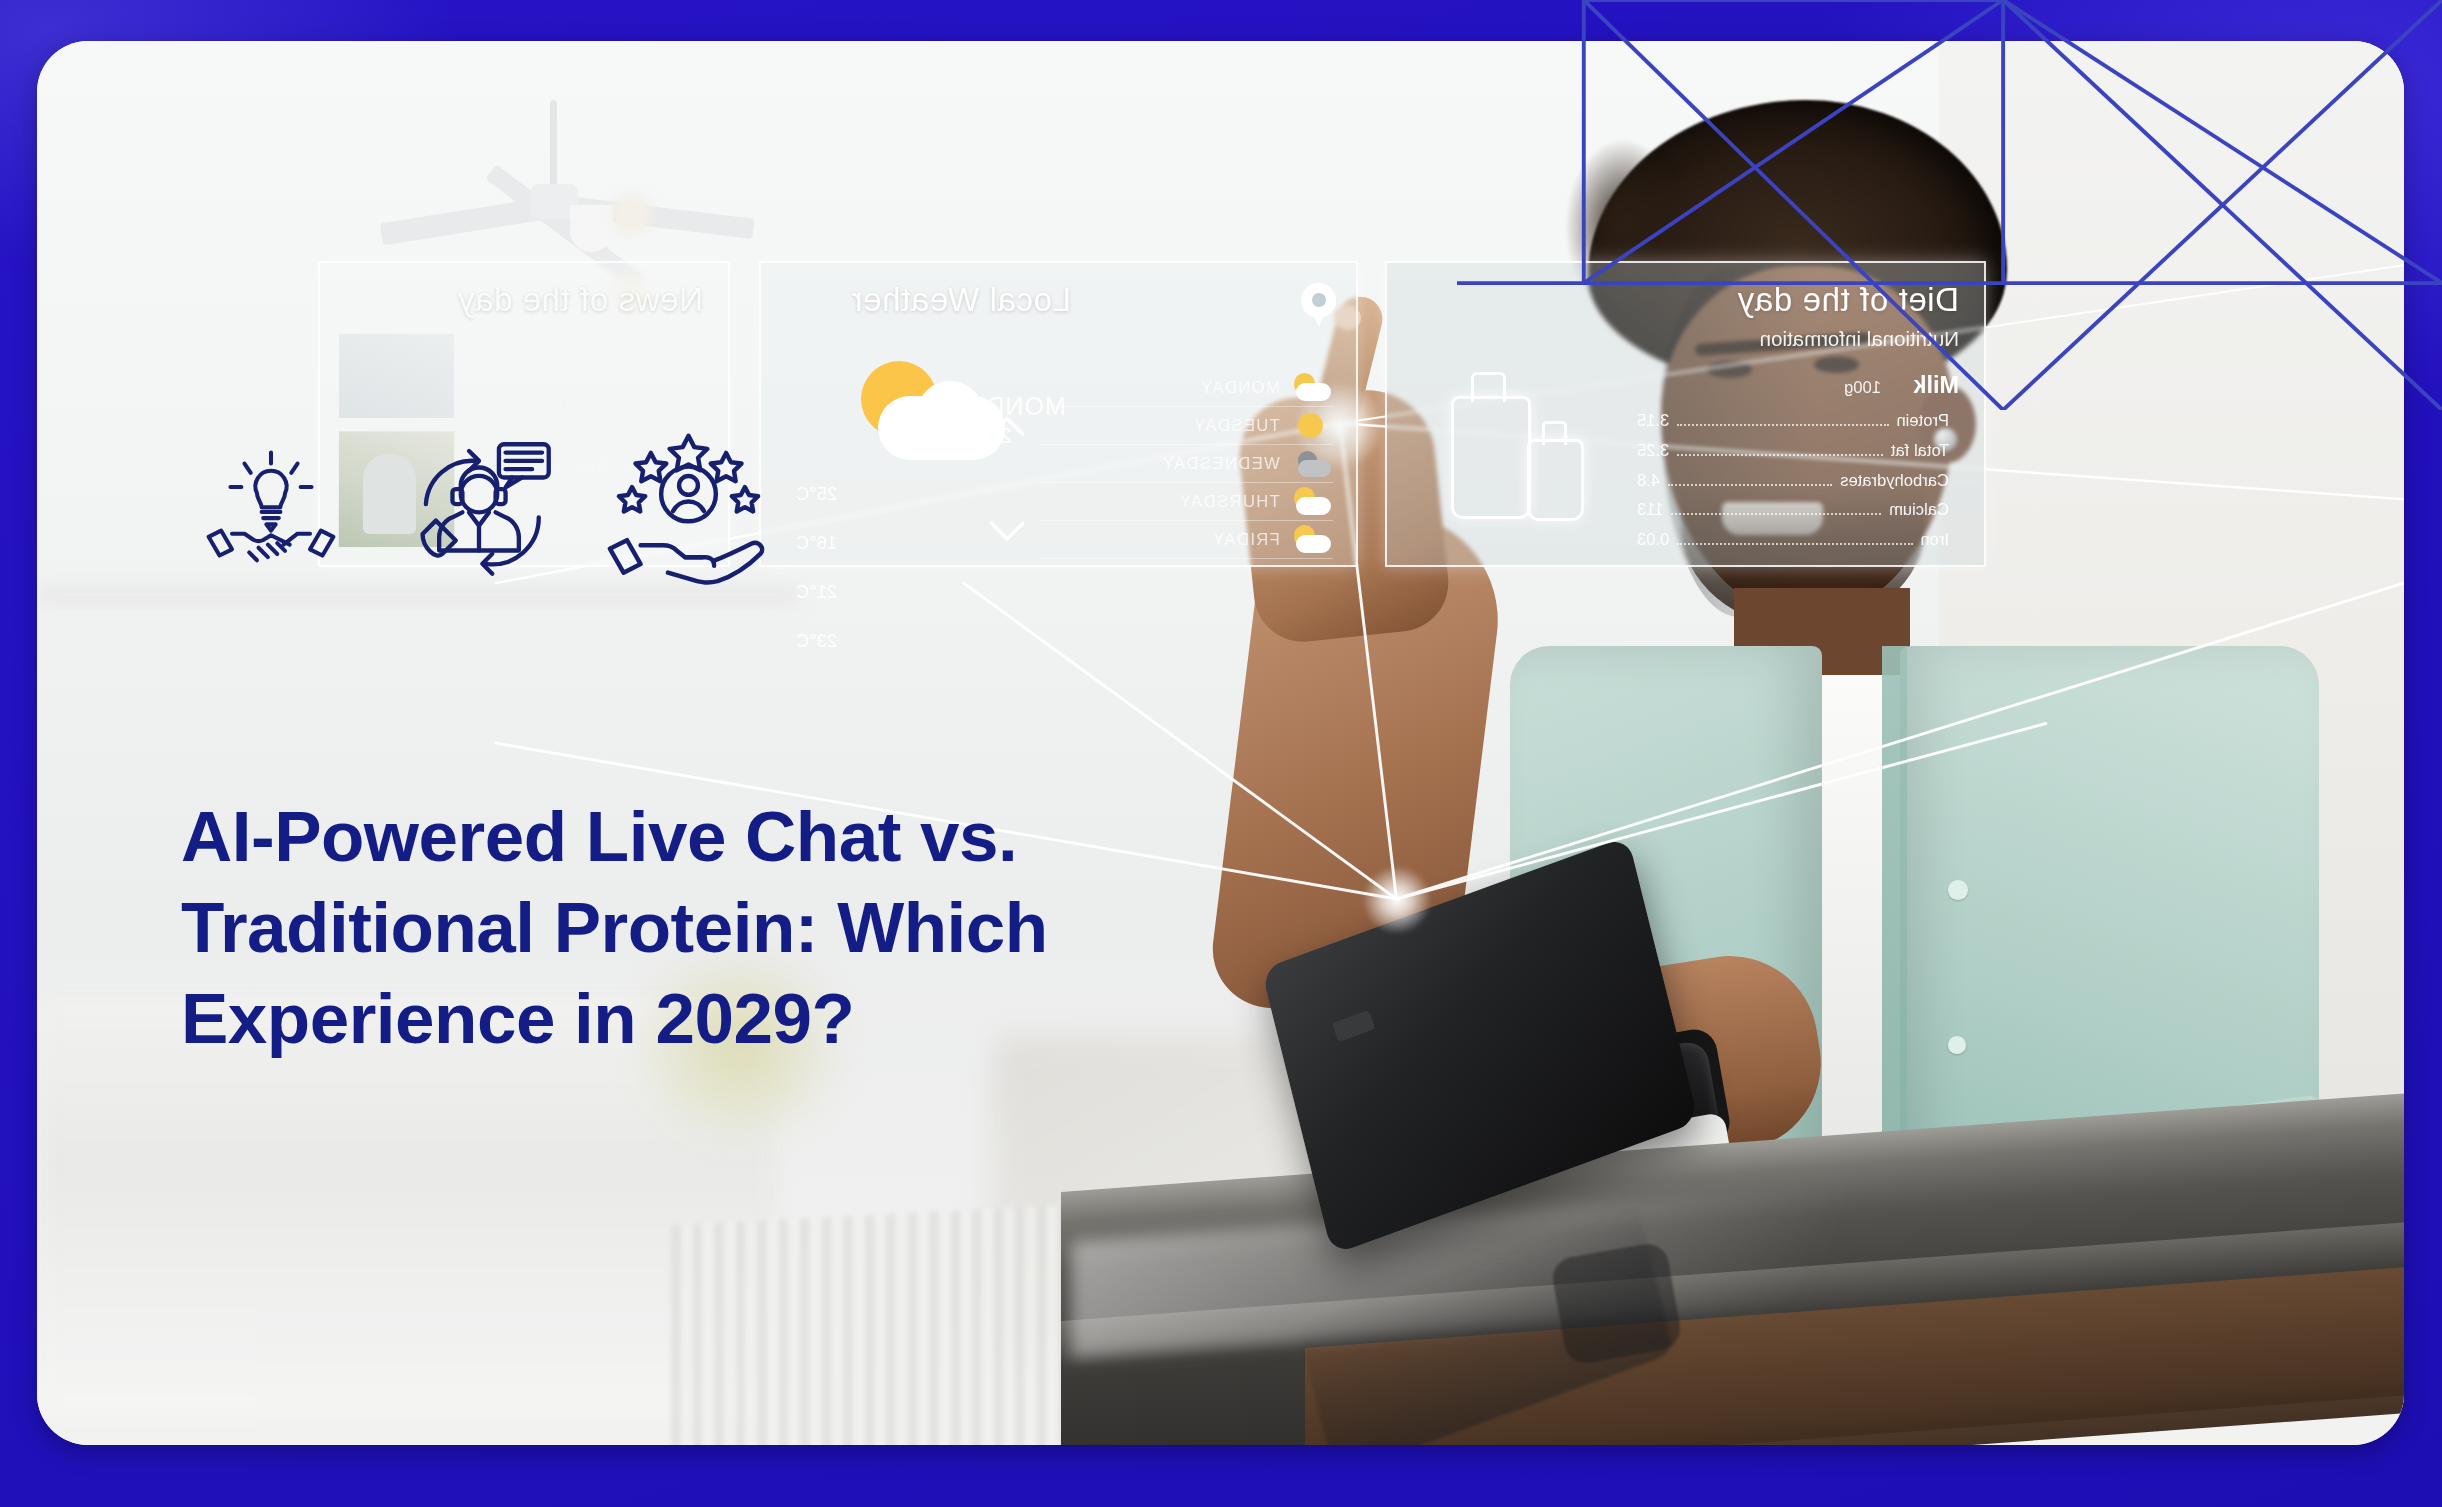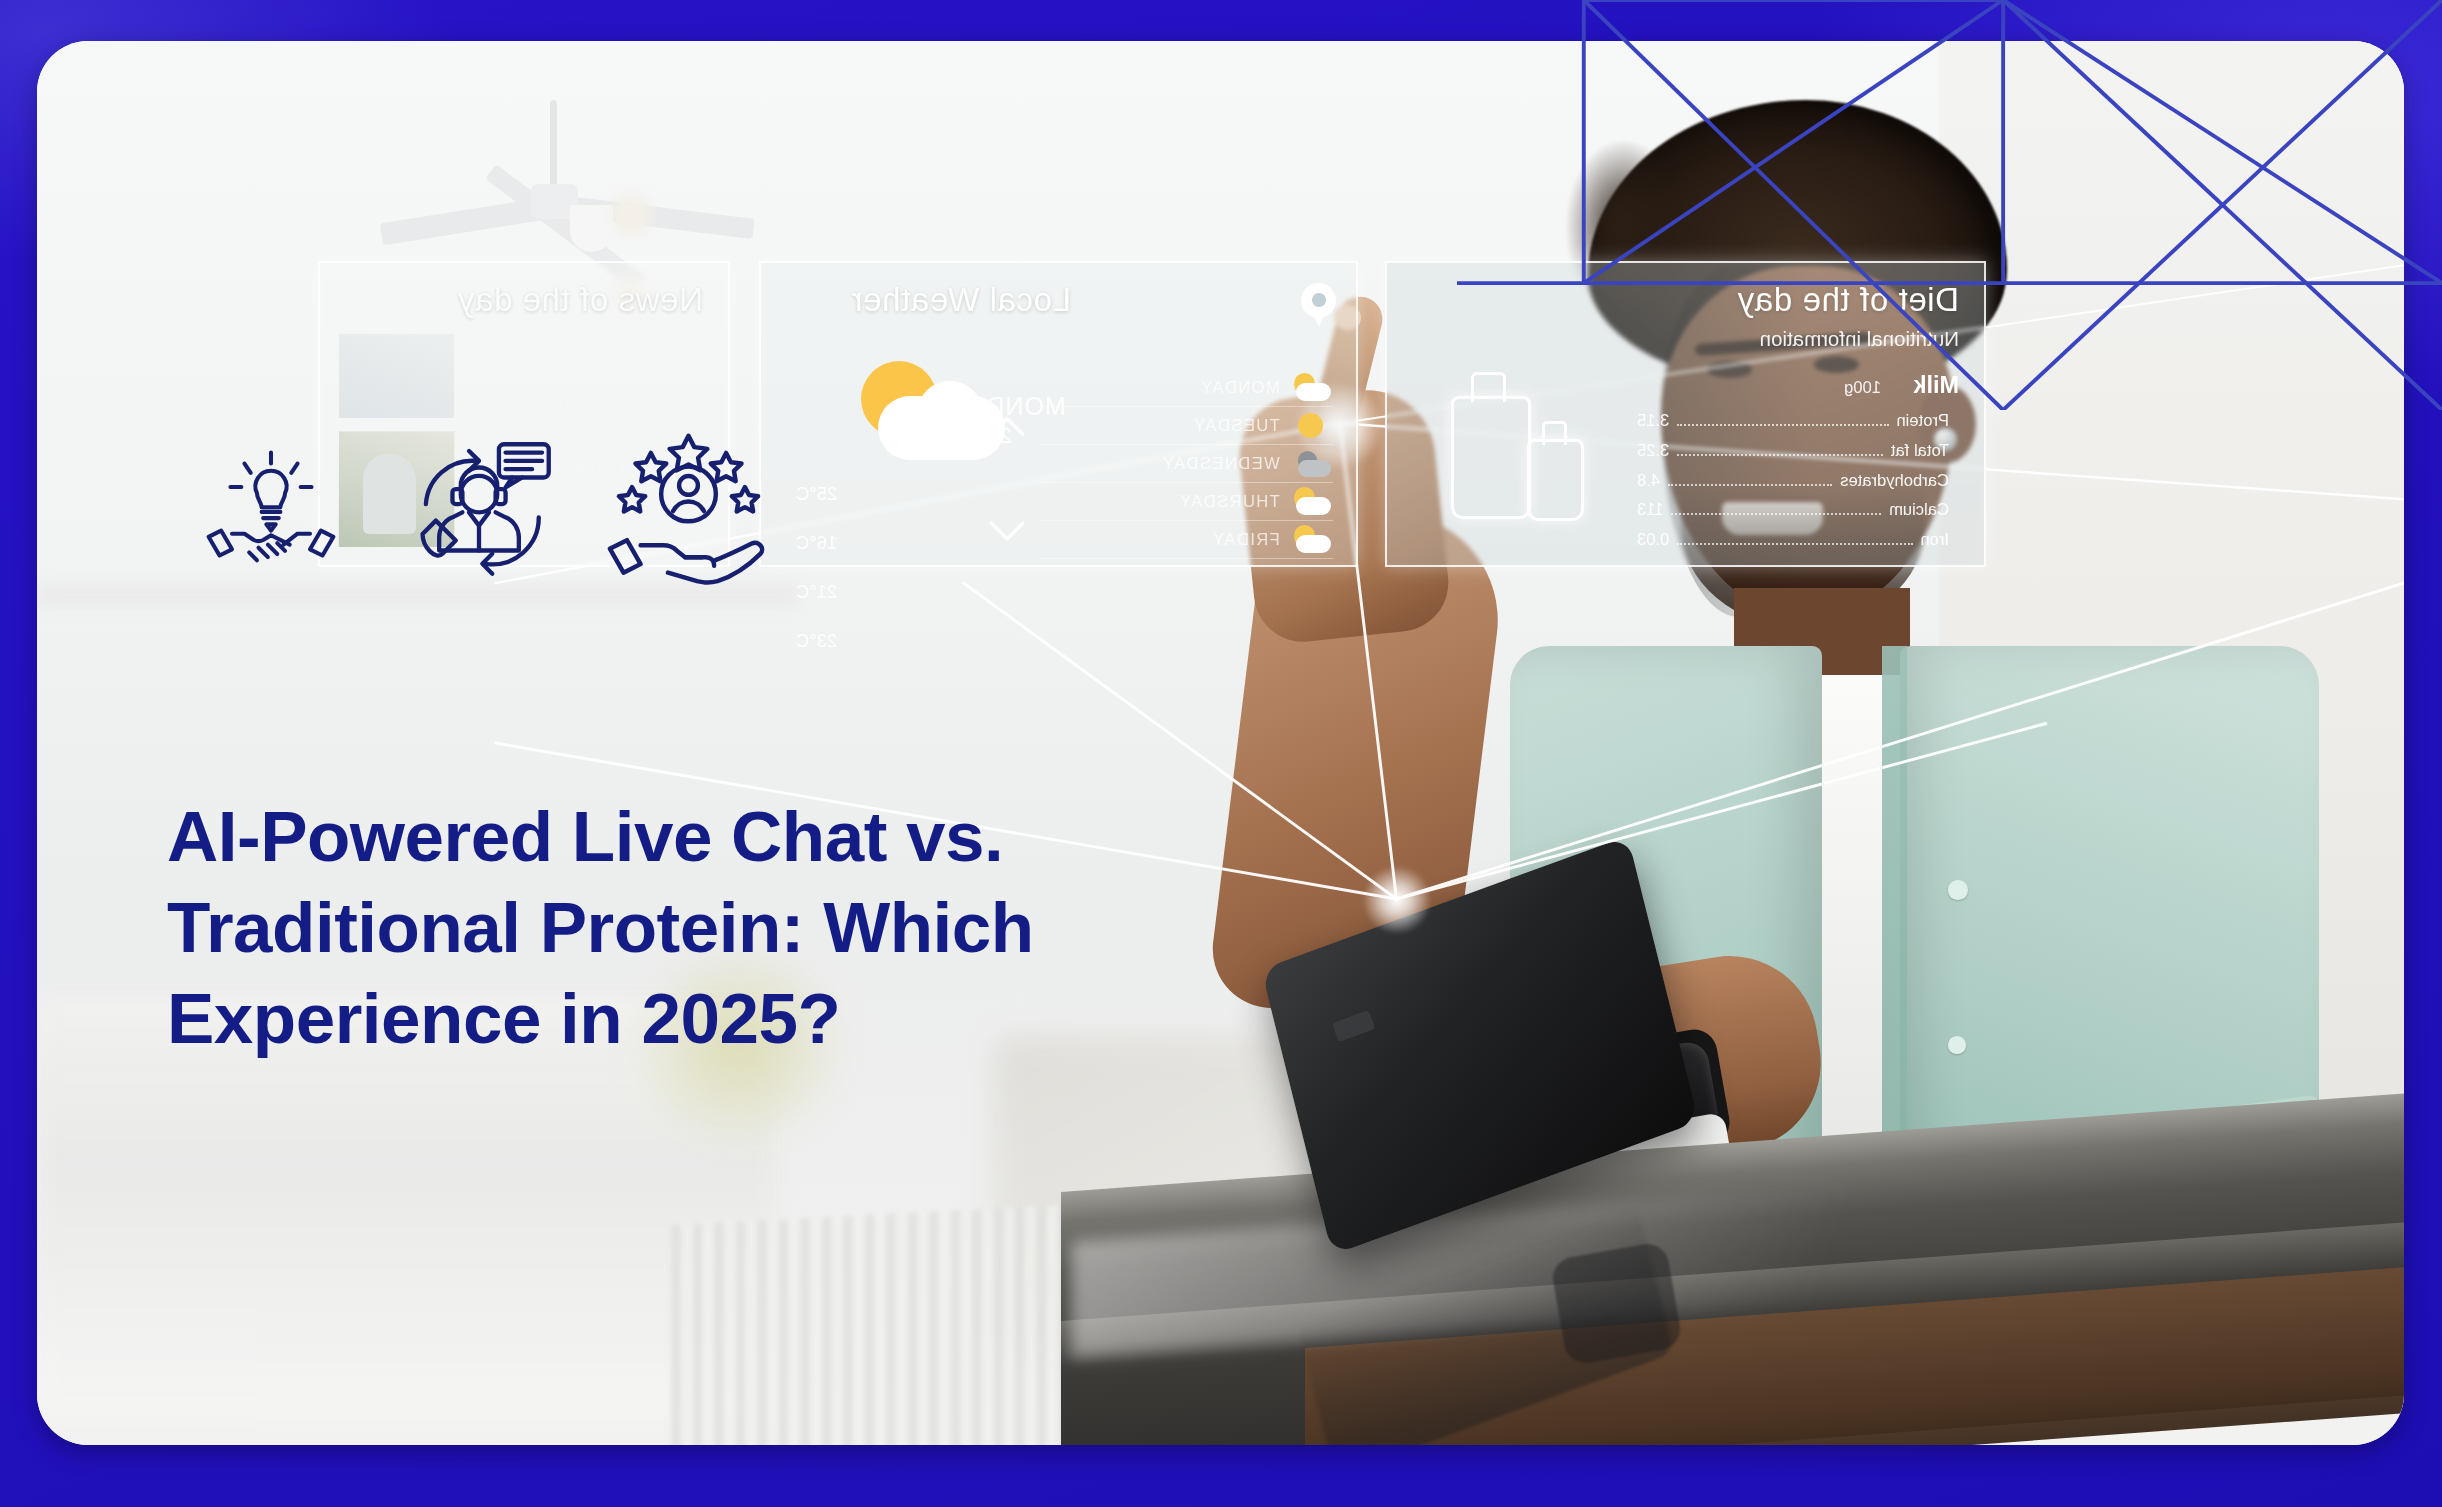--- a/index.html
+++ b/index.html
@@ -280,21 +280,21 @@
   .bottles .bBig:before{content:"";position:absolute;left:21.5px;top:-27px;width:29px;height:27px;border:3.9px solid #fff;border-bottom:0;border-radius:5.9px 5.9px 0 0;}
   .bottles .bSm{left:0;top:49px;width:51px;height:76px;}
   .bottles .bSm:before{content:"";position:absolute;left:13.7px;top:-21.5px;width:19.5px;height:21.5px;border:3.9px solid #fff;border-bottom:0;border-radius:4.9px 4.9px 0 0;}
 
   
   .iconRow{position:absolute;left:156px;top:396px;width:546px;height:166px;}
   .navyIcon{position:absolute;}
 
   
   .headline{
-    position:absolute;left:130px;top:751px;width:1151px;
+    position:absolute;left:144px;top:751px;width:1151px;
     font-size:71px;line-height:1.28;font-weight:700;
     color:#141d85;letter-spacing:-0.5px;
   }
 </style>
 </head>
 <body>
 
 <div class="frame"></div>
 
 <div class="card">
@@ -523,21 +523,21 @@
         <path d="M22 68h13c3 0 6 1 8 3l5 4h12c3 0 5 2 5 5"></path>
         <path d="M48 75h10"></path>
         <path d="M65 77c8-3 16-7 22-10 4-2 8 3 5 6-7 7-16 13-25 16-4 1-8 1-12 0l-17-5"></path>
       </g>
     </svg>
   </div>
 
   <div class="headline">
     <div>AI-Powered Live Chat vs.</div>
     <div>Traditional Protein: Which</div>
-    <div>Experience in 2025?</div>
+    <div>Experience in 2029?</div>
   </div>
 
 </div>
 
 <svg style="position:absolute;right:0;top:0;width:985px;height:410px;pointer-events:none;" viewBox="0 0 1010 420" preserveAspectRatio="none">
   <g stroke="#3b44c0" stroke-width="4" fill="none">
     <path d="M130 0 L130 290"></path>
     <path d="M560 0 L560 290"></path>
     <path d="M0 290 L1010 290"></path>
     <path d="M560 0 L130 290"></path>

